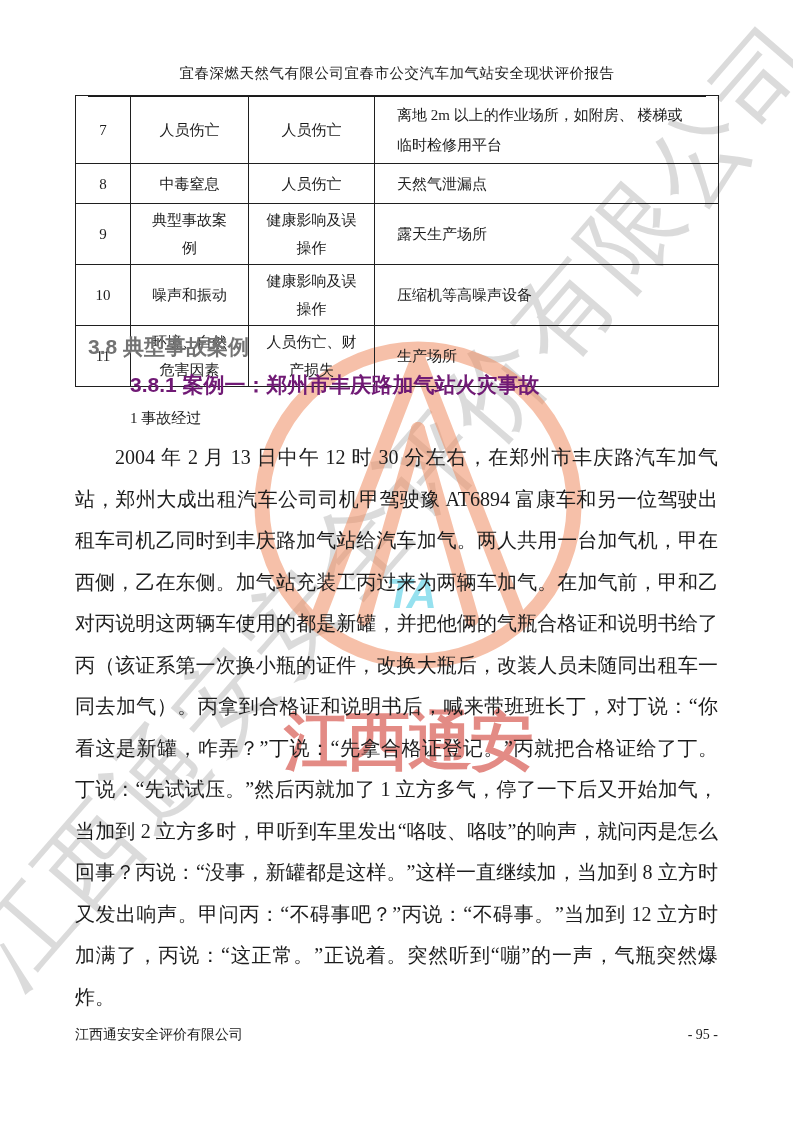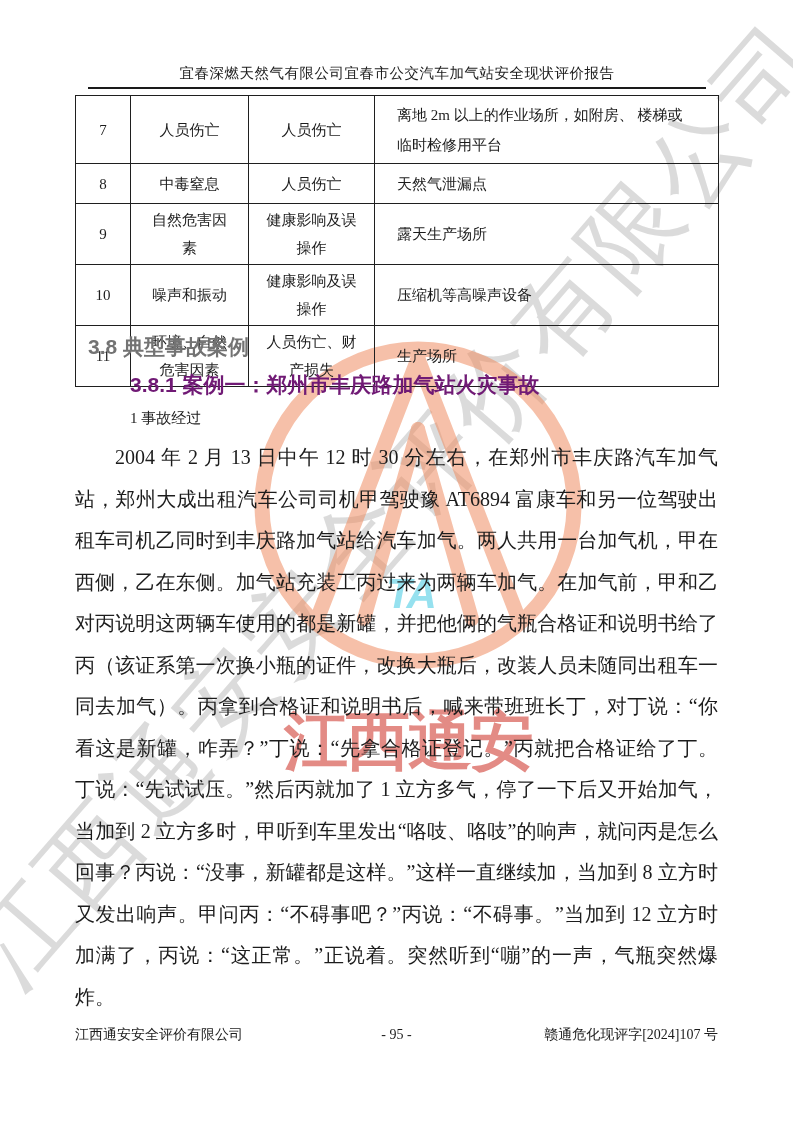--- a/index.html
+++ b/index.html
@@ -45,21 +45,21 @@
     font-family:"Liberation Sans","DejaVu Sans",sans-serif;
     font-size:64px;font-weight:700;letter-spacing:-2px;
     color:var(--stamp-red,#cd2d23);opacity:0.55;
     white-space:nowrap;
   }
   
   .content{position:absolute;inset:0;z-index:1;}
   .page-header{
     position:absolute;top:64px;left:88px;right:87px;
     text-align:center;font-size:14.5px;letter-spacing:0.5px;
-    padding-bottom:4px;border-bottom:2px solid #1a1a1a;
+    padding-bottom:12px;border-bottom:2px solid #1a1a1a;
   }
   table.hazard{
     position:absolute;top:95px;left:75px;width:643px;
     border-collapse:collapse;table-layout:fixed;
     font-size:15px;
   }
   table.hazard td{
     border:1.5px solid #1f1f1f;
     text-align:center;vertical-align:middle;
     padding:2px 16px;line-height:28px;
@@ -144,21 +144,21 @@
 临时检修用平台</td>
         </tr>
         <tr class="row-std">
           <td>8</td>
           <td>中毒窒息</td>
           <td>人员伤亡</td>
           <td class="loc">天然气泄漏点</td>
         </tr>
         <tr class="row-std">
           <td>9</td>
-          <td>自然危害因素</td>
+          <td>典型事故案例</td>
           <td>健康影响及误操作</td>
           <td class="loc">露天生产场所</td>
         </tr>
         <tr class="row-std">
           <td>10</td>
           <td>噪声和振动</td>
           <td>健康影响及误操作</td>
           <td class="loc">压缩机等高噪声设备</td>
         </tr>
         <tr class="row-std">
@@ -172,17 +172,16 @@
 
     <div class="h1">3.8 典型事故案例</div>
     <div class="h2">3.8.1 案例一：郑州市丰庆路加气站火灾事故</div>
     <div class="h3">1 事故经过</div>
 
     <div class="para para1">2004 年 2 月 13 日中午 12 时 30 分左右，在郑州市丰庆路汽车加气站，郑州大成出租汽车公司司机甲驾驶豫 AT6894 富康车和另一位驾驶出租车司机乙同时到丰庆路加气站给汽车加气。两人共用一台加气机，甲在西侧，乙在东侧。加气站充装工丙过来为两辆车加气。在加气前，甲和乙对丙说明这两辆车使用的都是新罐，并把他俩的气瓶合格证和说明书给了丙（该证系第一次换小瓶的证件，改换大瓶后，改装人员未随同出租车一同去加气）。丙拿到合格证和说明书后，喊来带班班长丁，对丁说：“你看这是新罐，咋弄？”丁说：“先拿合格证登记。”丙就把合格证给了丁。丁说：“先试试压。”然后丙就加了 1 立方多气，停了一下后又开始加气，当加到 2 立方多时，甲听到车里发出“咯吱、咯吱”的响声，就问丙是怎么回事？丙说：“没事，新罐都是这样。”这样一直继续加，当加到 8 立方时又发出响声。甲问丙：“不碍事吧？”丙说：“不碍事。”当加到 12 立方时加满了，丙说：“这正常。”正说着。突然听到“嘣”的一声，气瓶突然爆炸。</div>
 
     <div class="page-footer">
       <span class="f-left">江西通安安全评价有限公司</span>
       <span class="f-center">- 95 -</span>
-      <span class="f-right">赣通危化现评字[2024]107 号</span>
     </div>
 
   </div>
 </div>
 
 </body></html>

